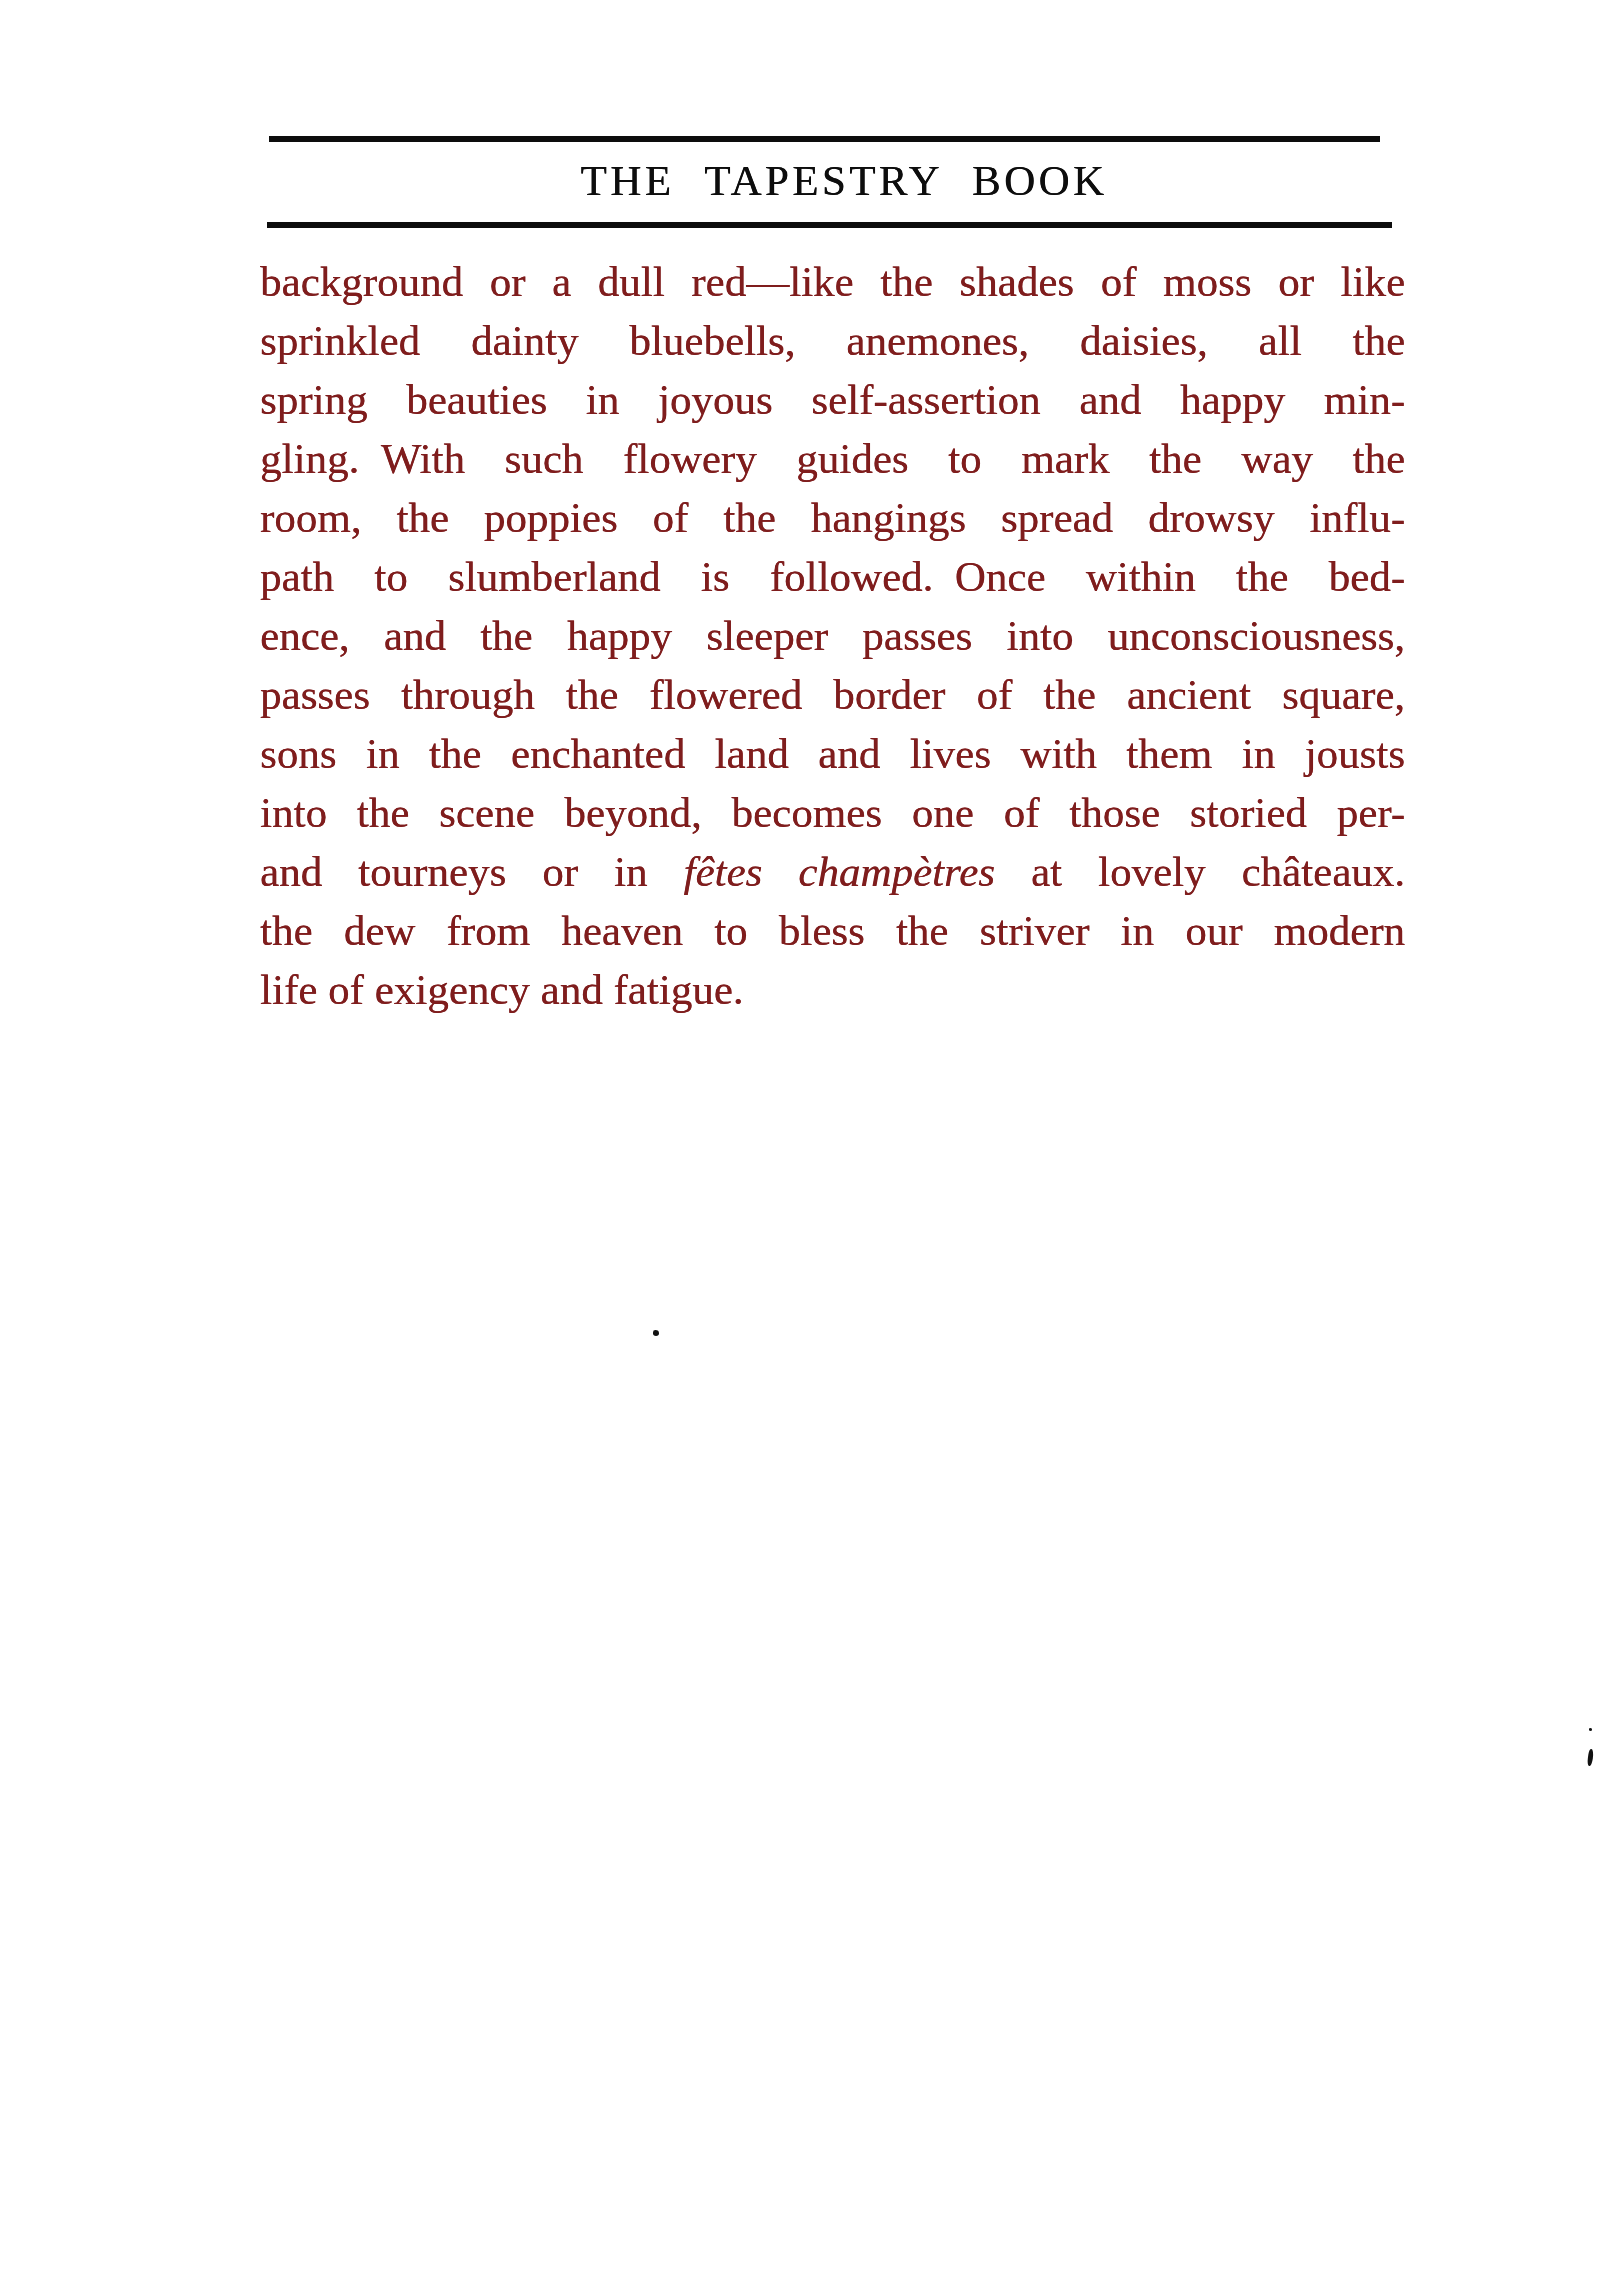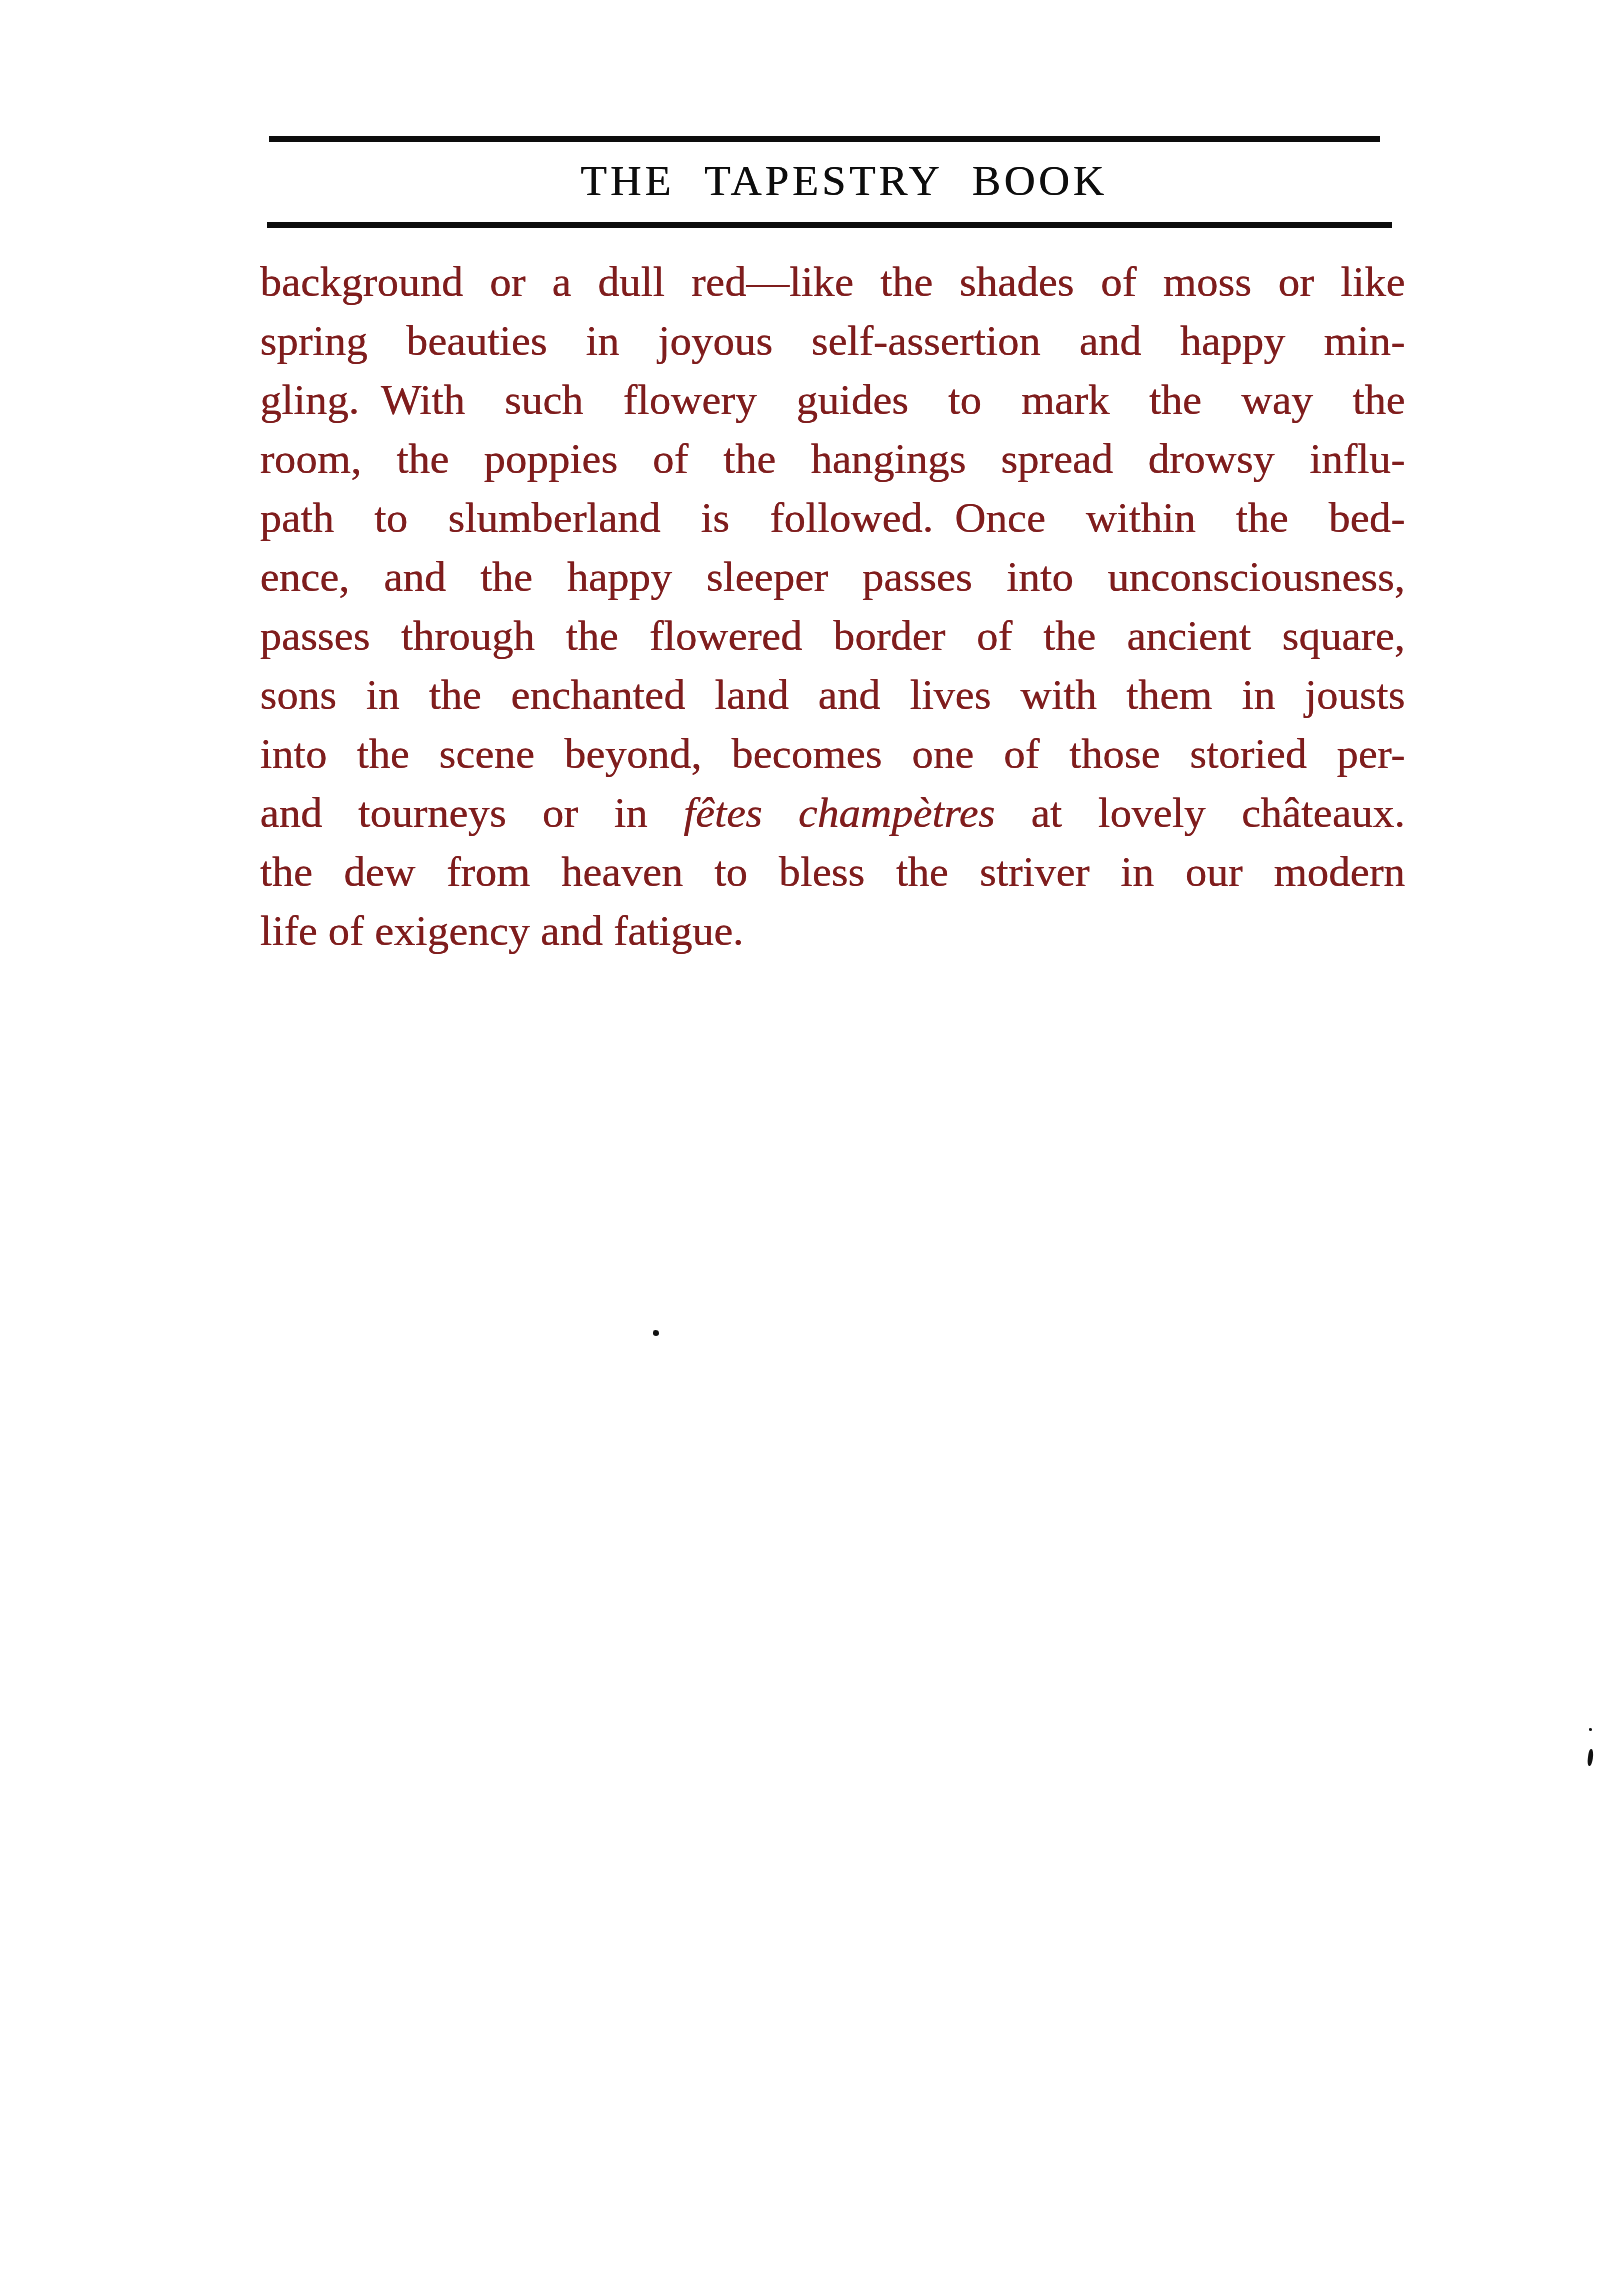--- a/index.html
+++ b/index.html
@@ -89,20 +89,21 @@
 </head>
 <body>
 
 <div class="page">
   <div class="rule rule-top"></div>
   <div class="running-head">THE TAPESTRY BOOK</div>
   <div class="rule rule-bottom"></div>
 
   <div class="body-text" id="body-text">
       <div class="line"><span>background or a dull red—like the shades of moss or like</span></div>
+      <div class="line"><span>sprinkled dainty bluebells, anemones, daisies, all the</span></div>
       <div class="line"><span>spring beauties in joyous self-assertion and happy min-</span></div>
       <div class="line"><span>gling. With such flowery guides to mark the way the</span></div>
       <div class="line"><span>room, the poppies of the hangings spread drowsy influ-</span></div>
       <div class="line"><span>path to slumberland is followed. Once within the bed-</span></div>
       <div class="line"><span>ence, and the happy sleeper passes into unconsciousness,</span></div>
       <div class="line"><span>passes through the flowered border of the ancient square,</span></div>
       <div class="line"><span>sons in the enchanted land and lives with them in jousts</span></div>
       <div class="line"><span>into the scene beyond, becomes one of those storied per-</span></div>
       <div class="line"><span>and tourneys or in </span><em>fêtes champètres</em><span> at lovely châteaux.</span></div>
       <div class="line"><span>the dew from heaven to bless the striver in our modern</span></div>

